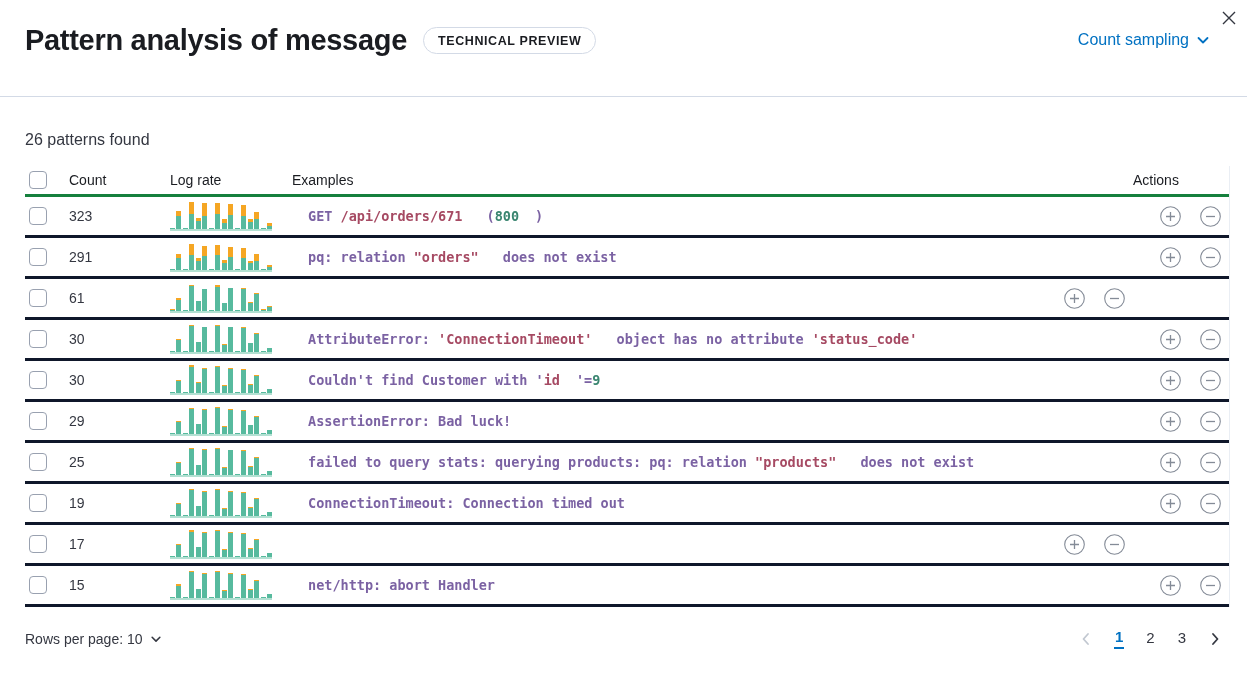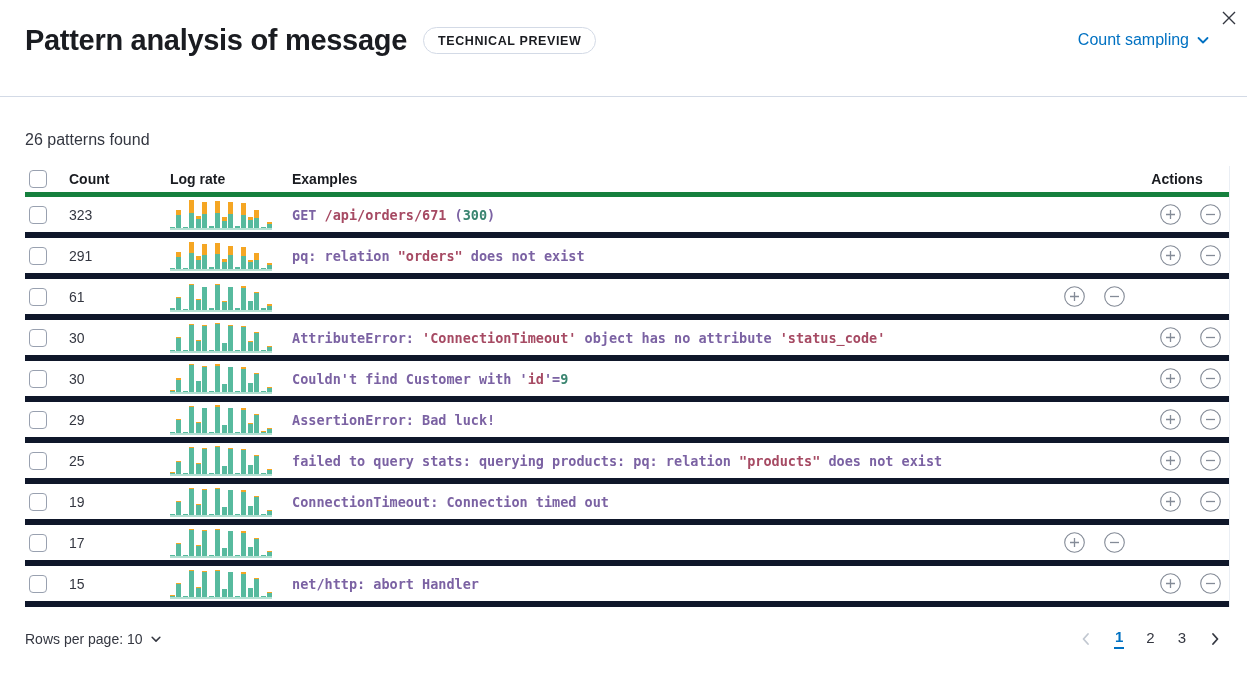--- a/index.html
+++ b/index.html
@@ -13,34 +13,34 @@
   .tech-badge { border: 1px solid #d3dae6; border-radius: 15px; padding: 6px 14px 5px; font-size: 12.5px; font-weight: 700; letter-spacing: 0.6px; color: #1a1c21; white-space: nowrap; background:#fff; }
   .close-btn { position: absolute; top: 4px; right: 4px; width: 28px; height: 28px; display: flex; align-items: center; justify-content: center; cursor: pointer; background: none; border: none; }
   .sampling-btn { position: absolute; top: 31px; right: 37px; display: flex; align-items: center; gap: 7px; color: #0071c2; font-size: 16px; cursor: pointer; background: none; border: none; font-family: inherit; }
 
   
   .content { padding: 0 17px 0 25px; }
   .summary { margin-top: 34px; font-size: 16px; color: #343741; }
 
   .table-wrap { margin-top: 17px; border-right: 1px solid #eaeef4; }
   .t-row { display: grid; grid-template-columns: 44px 101px 122px 1fr 96px; align-items: center; }
-  .t-head { height: 31px; border-bottom: 5px solid #15803d; font-size: 14px; font-weight: 700; color: #1a1c21; }
-  .t-head .col-actions { text-align: center; padding-right: 8px; }
-  .data-row { height: 41px; border-bottom: 6px solid #0f172a; }
+  .t-head { height: 31px; border-bottom: 3px solid #15803d; font-size: 14px; font-weight: 400; color: #1a1c21; }
+  .t-head .col-actions { text-align: left; padding-right: 8px; }
+  .data-row { height: 41px; border-bottom: 3px solid #0f172a; }
 
   .cb { width: 18px; height: 18px; border: 1px solid #99a1b0; border-radius: 4px; background: #fff; margin-left: 4px; cursor: pointer; }
   .count-cell { font-size: 14px; color: #343741; }
 
   .spark { width: 102px; height: 30px; display: flex; align-items: flex-end; gap: 1.5px; border-bottom: 2px solid #b2e0d2; }
   .spark .bar { width: 5px; display: flex; flex-direction: column; justify-content: flex-end; }
   .spark .seg-o { background: #f5a623; }
   .spark .seg-t { background: #57ba9e; }
 
   .example-cell { font-family: "DejaVu Sans Mono", "Liberation Mono", monospace; font-size: 13.5px; font-weight: 700; white-space: nowrap; overflow: hidden; }
-  .tok-p { color: #7b62a3; }
+  .tok-p { color: #7b62a3; margin-left: 16px; }
   .tok-r { color: #a64a63; }
   .tok-g { color: #3a8570; }
 
   .actions-cell { display: flex; justify-content: flex-end; gap: 19px; padding-right: 8px; }
   .circle-btn { width: 21px; height: 21px; background: none; border: none; padding: 0; cursor: pointer; display: flex; }
 
   
   .footer { margin-top: 21px; display: flex; justify-content: space-between; align-items: center; padding-right: 8px; }
   .rows-per-page { display: flex; align-items: center; gap: 7px; font-size: 14px; color: #343741; background: none; border: none; font-family: inherit; cursor: pointer; }
   .pagination { display: flex; align-items: center; gap: 21px; }
@@ -144,21 +144,21 @@
               </div>
               <div class="bar">
                 <div class="seg-t" style="height: 0.84px;"></div>
               </div>
               <div class="bar">
                 <div class="seg-o" style="height: 2.24px;"></div>
                 <div class="seg-t" style="height: 3.36px;"></div>
               </div>
             </div>
           </div>
-    <div class="example-cell"><span class="tok-p">GET </span><span class="tok-r">/api/orders/671</span><span class="tok-p"> (</span><span class="tok-g">300</span><span class="tok-p">)</span></div>
+    <div class="example-cell"><span class="tok-p">GET </span><span class="tok-r">/api/orders/671</span><span class="tok-p"> (</span><span class="tok-g">800</span><span class="tok-p">)</span></div>
     <div class="actions-cell">
       <button class="circle-btn" aria-label="Filter for pattern">
         <svg width="21" height="21" viewBox="0 0 21 21">
                 <circle cx="10.5" cy="10.5" r="9.8" fill="none" stroke="#848b97" stroke-width="1.1"></circle>
                 <path d="M6 10.5 H15 M10.5 6 V15" stroke="#848b97" stroke-width="1.3" fill="none"></path>
               </svg>
       </button>
       <button class="circle-btn" aria-label="Filter out pattern">
         <svg width="21" height="21" viewBox="0 0 21 21">
                 <circle cx="10.5" cy="10.5" r="9.8" fill="none" stroke="#848b97" stroke-width="1.1"></circle>

